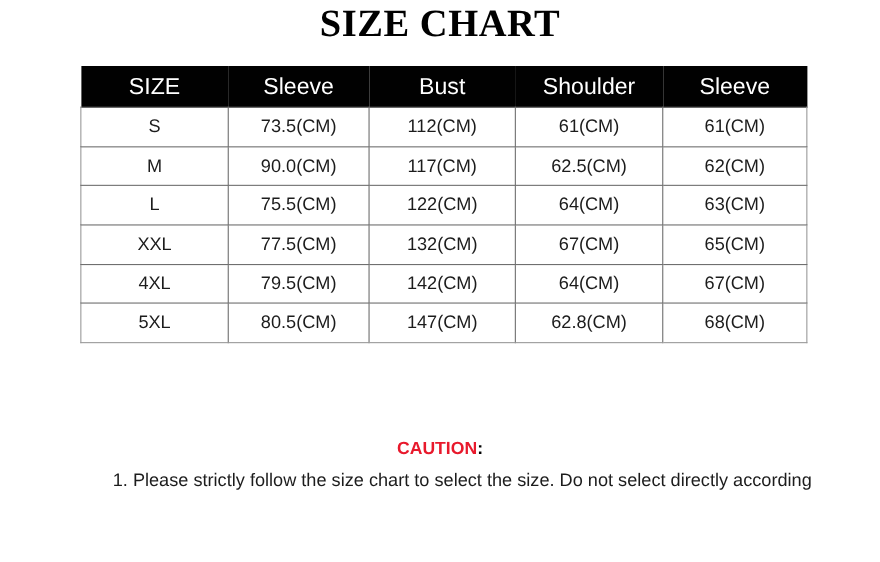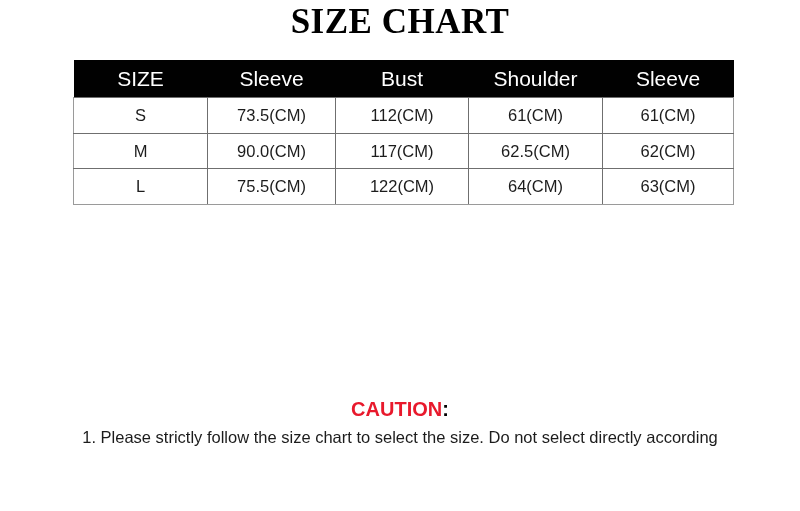--- a/index.html
+++ b/index.html
@@ -87,36 +87,36 @@
 
   
   .caution {
     position: absolute;
     left: 0;
     top: 398px;
     width: 800px;
     text-align: center;
   }
   .caution-head {
-    font-size: 20px;
+    font-size: 16px;
     line-height: 22px;
     font-weight: bold;
     color: #000000;
   }
   .caution-head .word {
     color: #e8192c;
     font-weight: bold;
   }
   .caution-line {
     font-size: 16.5px;
     line-height: 26px;
     color: #1c1c1c;
     padding: 0 62px;
   }
-  .caution-line.l1 { margin-top: 4px; }
+  .caution-line.l1 { margin-top: 4px; text-align: right; }
 </style>
 </head>
 <body>
 
 <div class="page">
 
   <div class="title">SIZE CHART</div>
 
   <div class="table-wrap">
     <table class="size-chart">
@@ -151,20 +151,41 @@
           <td>62.5(CM)</td>
           <td>62(CM)</td>
         </tr>
         <tr>
           <td>L</td>
           <td>75.5(CM)</td>
           <td>122(CM)</td>
           <td>64(CM)</td>
           <td>63(CM)</td>
         </tr>
+        <tr>
+          <td>XXL</td>
+          <td>77.5(CM)</td>
+          <td>132(CM)</td>
+          <td>67(CM)</td>
+          <td>65(CM)</td>
+        </tr>
+        <tr>
+          <td>4XL</td>
+          <td>79.5(CM)</td>
+          <td>142(CM)</td>
+          <td>64(CM)</td>
+          <td>67(CM)</td>
+        </tr>
+        <tr>
+          <td>5XL</td>
+          <td>80.5(CM)</td>
+          <td>147(CM)</td>
+          <td>62.8(CM)</td>
+          <td>68(CM)</td>
+        </tr>
       </tbody>
     </table>
   </div>
 
   <div class="caution">
     <div class="caution-head"><span class="word">CAUTION</span><span>:</span></div>
     <div class="caution-line l1">1. Please strictly follow the size chart to select the size. Do not select directly according</div>
   </div>
 
 </div>

